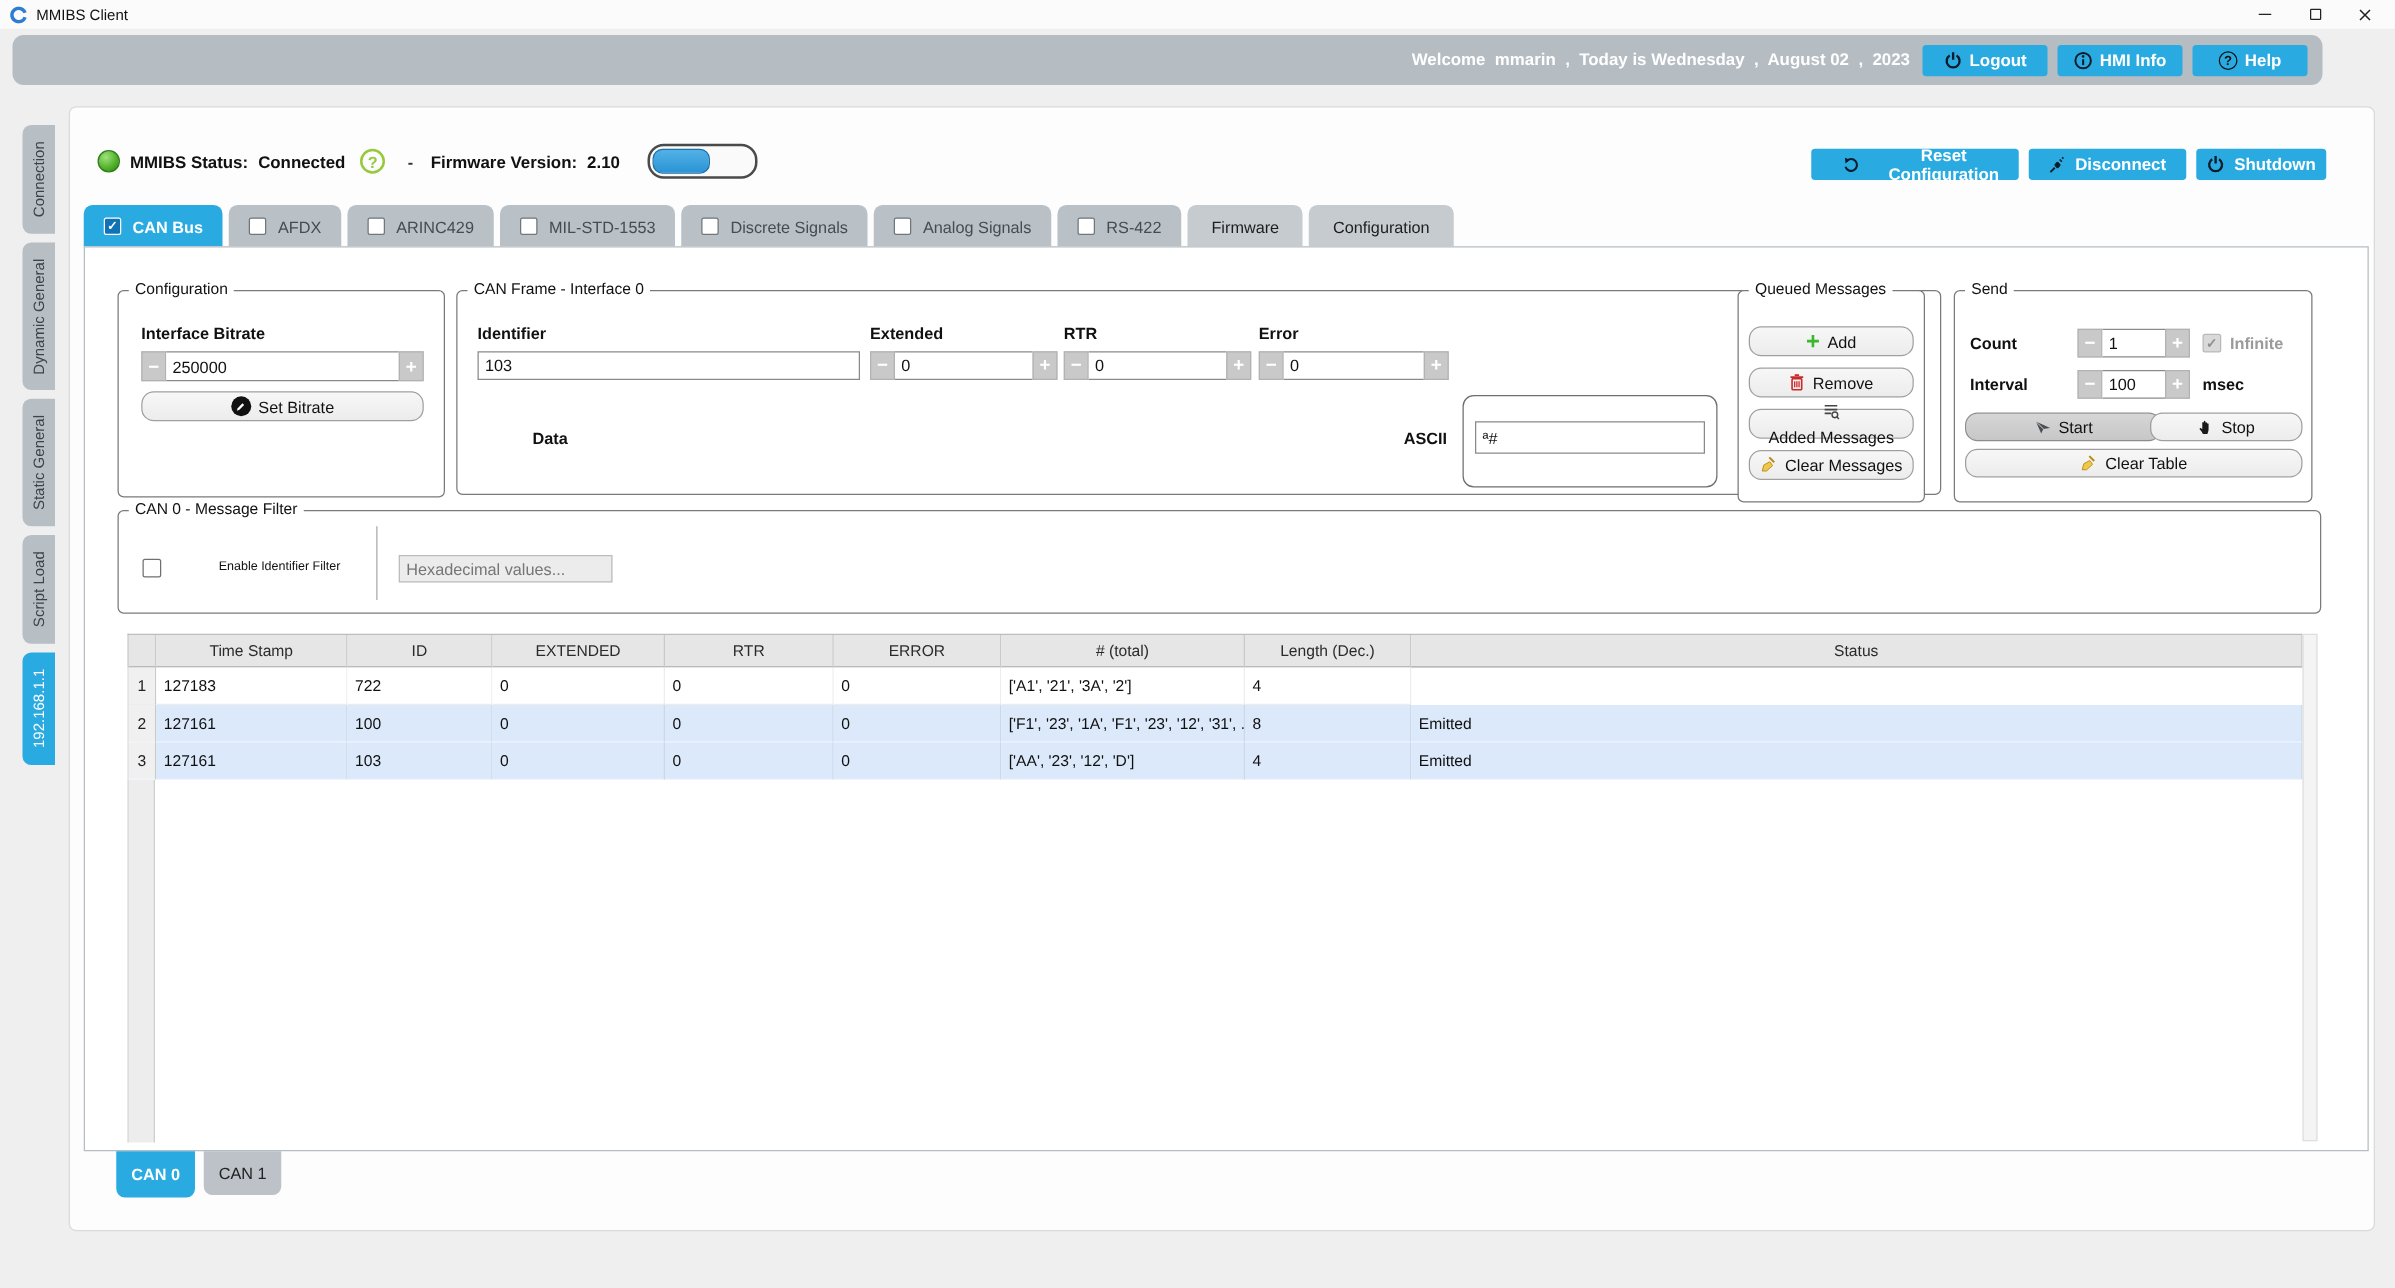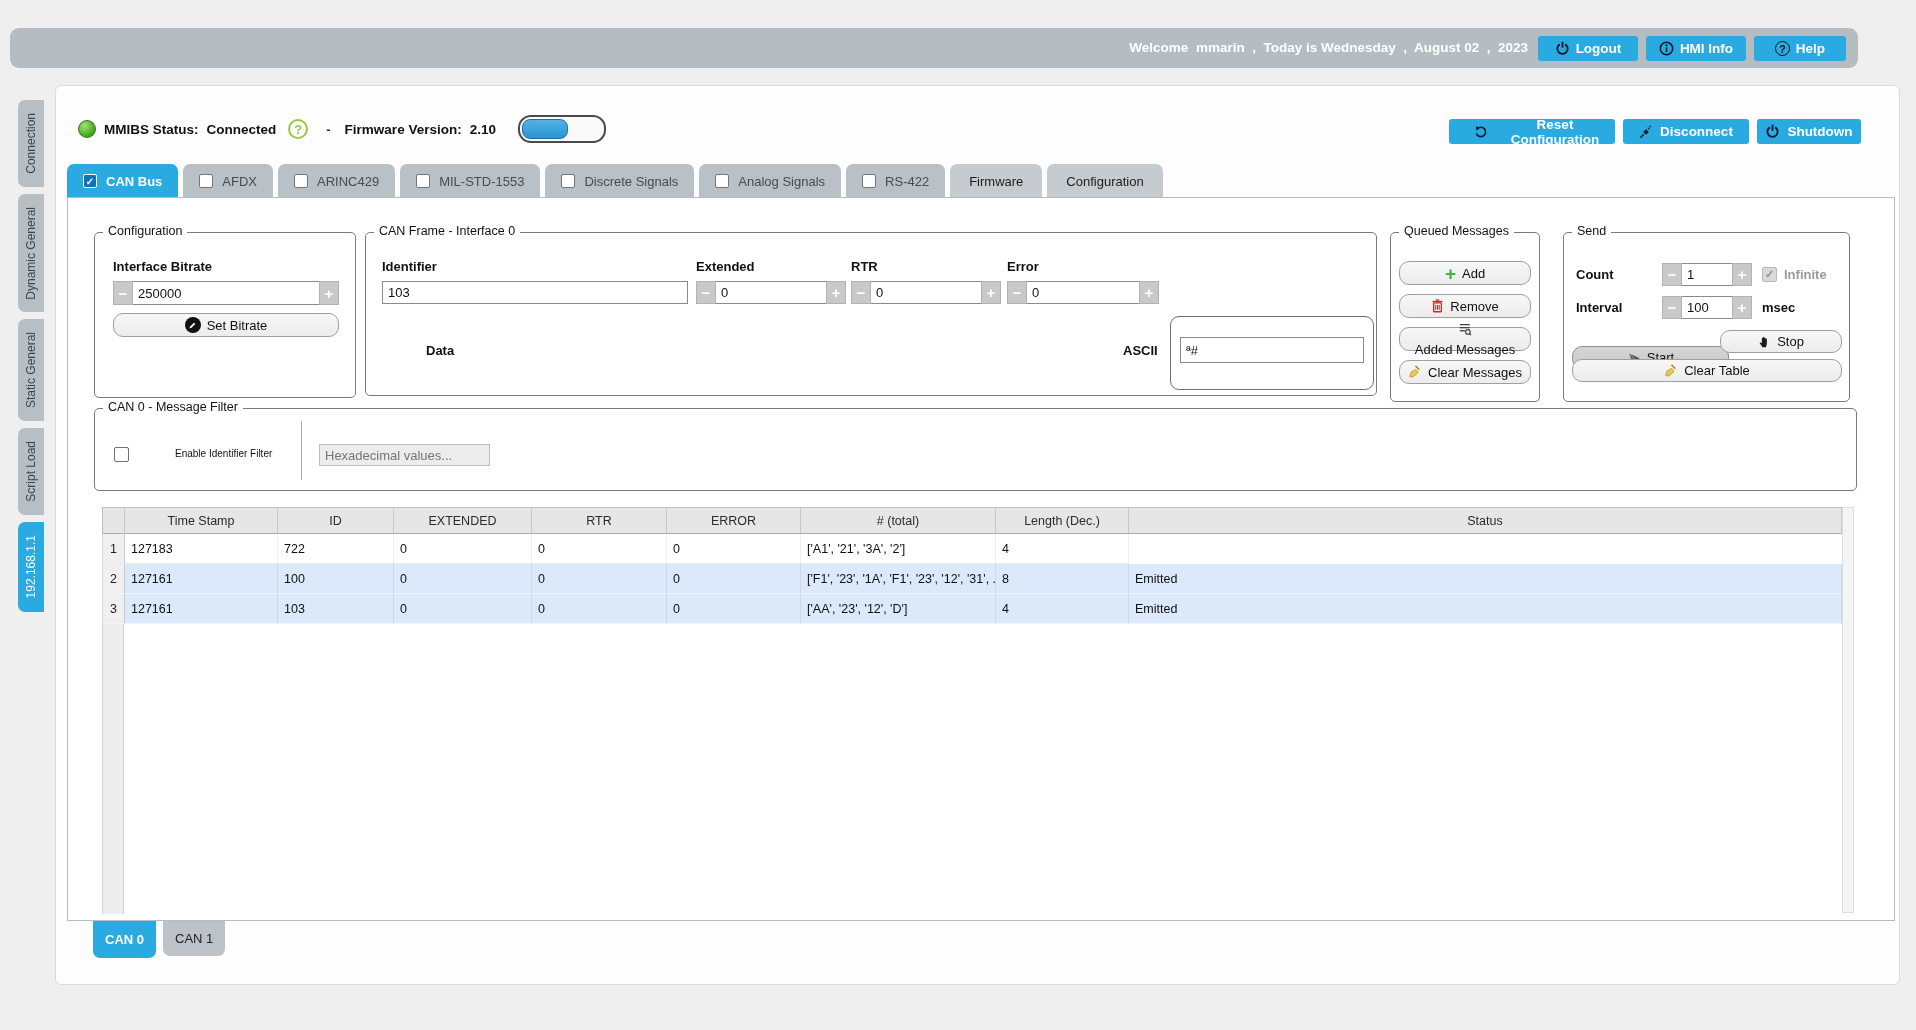--- a/index.html
+++ b/index.html
@@ -104,20 +104,43 @@
 
   .ico { display:inline-flex; align-items:center; justify-content:center; }
   .plus-glyph { color:#3cb82e; font-size:19px; font-weight:bold; line-height:1; }
   .pencil-circle { width:16px; height:16px; border-radius:50%; background:#111; display:inline-flex; align-items:center; justify-content:center; }
 </style>
 </head>
 <body>
 
 <div class="screen">
 
+  <div class="titlebar">
+    <span class="app-icon ico">
+      <svg viewBox="0 0 16 16" width="14" height="14">
+          <path d="M13.8 10a6.2 6.2 0 1 1 0-4" fill="none" stroke="#2d7dd2" stroke-width="3.1"></path>
+        </svg>
+    </span>
+    <span class="title-text">MMIBS Client</span>
+    <div class="win-controls">
+      <span class="wc">
+          <span class="wc-min-glyph"></span>
+        </span>
+      <span class="wc">
+          <span class="wc-max-glyph"></span>
+        </span>
+      <span class="wc">
+        <span class="ico">
+            <svg viewBox="0 0 10 10" width="10" height="10">
+              <path d="M1 1 L9 9 M9 1 L1 9" stroke="#222" stroke-width="1.2"></path>
+            </svg>
+          </span>
+      </span>
+    </div>
+  </div>
 
   <div class="banner">
     <span class="welcome">Welcome  mmarin  ,  Today is Wednesday  ,  August 02  ,  2023</span>
     <button class="banner-btn btn-logout">
       <span class="ico">
           <svg viewBox="0 0 16 16" width="15" height="15">
             <path d="M5.1 3.6a5.5 5.5 0 1 0 5.8 0" fill="none" stroke="#0d1b2a" stroke-width="2"></path>
             <line x1="8" y1="0.8" x2="8" y2="7.2" stroke="#0d1b2a" stroke-width="2"></line>
           </svg>
         </span>
@@ -254,21 +277,21 @@
         <button class="btn-soft" style="left:18px; top:80px; width:226px; height:24px;">
           <span class="pencil-circle">
               <svg viewBox="0 0 8 8" width="9" height="9">
                 <path d="M1.3 6.7 L1.9 4.9 L5.3 1.5 L6.5 2.7 L3.1 6.1 Z" fill="#fff"></path>
               </svg>
             </span>
           <span>Set Bitrate</span>
         </button>
       </div>
 
-      <div class="group" style="left:297px; top:34px; width:1012px; height:164px;">
+      <div class="group" style="left:297px; top:34px; width:1188px; height:164px;">
         <span class="legend">CAN Frame - Interface 0</span>
         <span class="flabel" style="left:16px; top:26px;">Identifier</span>
         <input class="text-input" style="left: 16px; top: 48px; width: 306px; height: 23px;" value="103">
 
         <span class="flabel" style="left:330px; top:26px;">Extended</span>
         <div class="spinner" style="left:330px; top:48px; width:150px; height:23px;">
           <span class="spin-btn">−</span>
           <input class="spin-input" value="0" style="">
           <span class="spin-btn">+</span>
         </div>
@@ -351,21 +374,21 @@
         <span class="flabel lbl-muted" style="left:220px; top:34px;">Infinite</span>
 
         <span class="flabel" style="left:12px; top:67px;">Interval</span>
         <div class="spinner" style="left:98px; top:63px; width:90px; height:23px;">
           <span class="spin-btn">−</span>
           <input class="spin-input" value="100" style="">
           <span class="spin-btn">+</span>
         </div>
         <span class="flabel" style="left:198px; top:67px;">msec</span>
 
-        <button class="btn-soft btn-dark" style="left:8px; top:97px; width:157px; height:23px;margin-top:16px;">
+        <button class="btn-soft btn-dark" style="left:8px; top:97px; width:157px; height:23px;">
           <span class="ico">
               <svg viewBox="0 0 16 16" width="14" height="14">
                 <path d="M15 8.5 L2 2.5 L6.8 13.5 L8.8 9.3 Z" fill="#4a4f54"></path>
                 <path d="M8.8 9.3 L2 2.5" stroke="#fff" stroke-width="0.7"></path>
               </svg>
             </span>
           <span>Start</span>
         </button>
         <button class="btn-soft" style="left:156px; top:97px; width:122px; height:23px;">
           <span class="ico">

